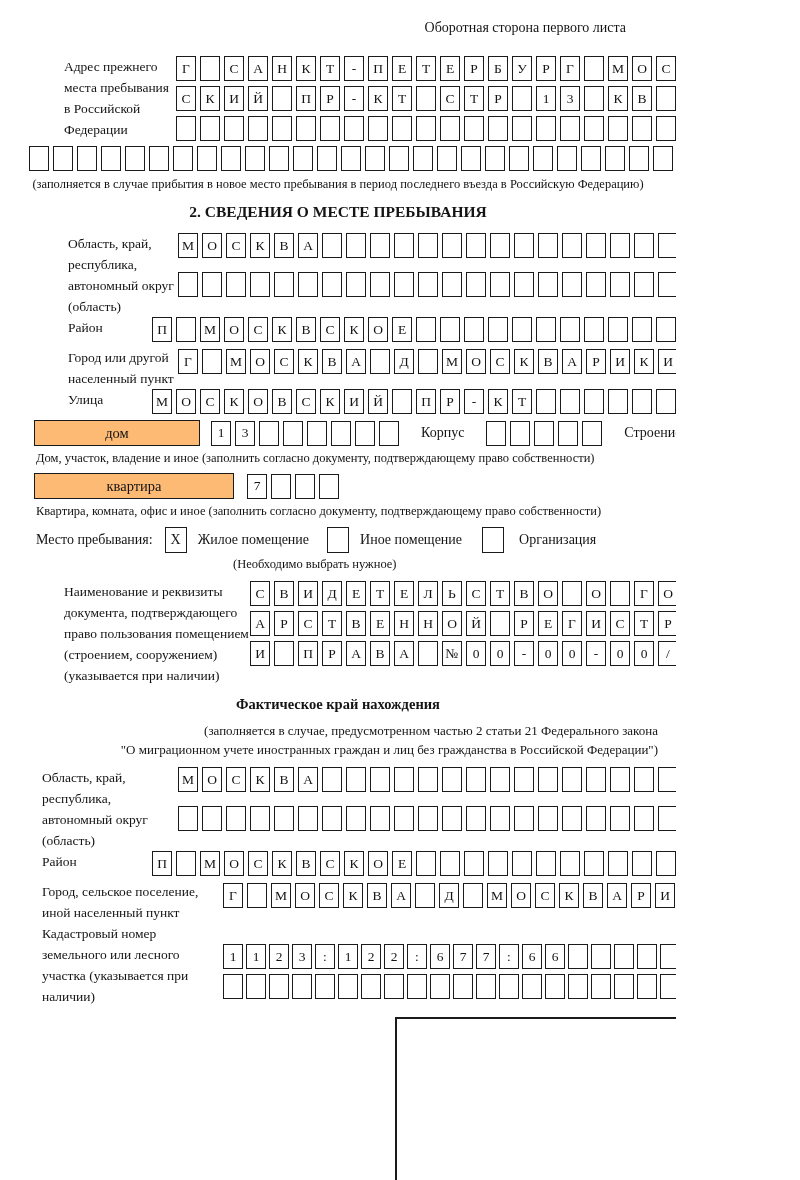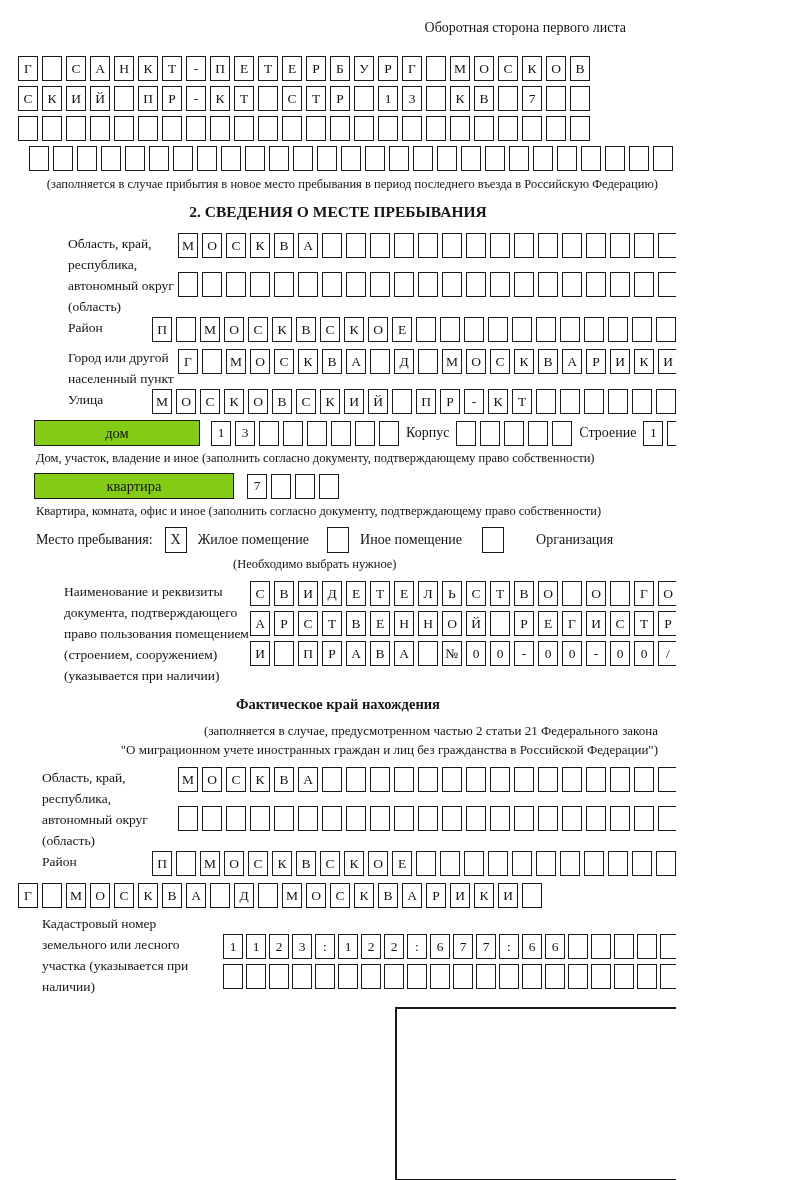--- a/index.html
+++ b/index.html
@@ -22,48 +22,49 @@
   .rows-col{display:flex;flex-direction:column;}
   .boxrow{display:flex;gap:4px;margin-bottom:5px;}
   .boxrow.tight{gap:3px;}
   .gap14{margin-bottom:14px;}
   .cell{
     width:20px;height:25px;box-sizing:border-box;border:1.6px solid #1b1b1b;
     display:flex;align-items:center;justify-content:center;
     font-size:13.5px;line-height:1;background:#fff;flex-shrink:0;
   }
   .caption{font-size:12.5px;line-height:17px;}
-  .center{text-align:center;} .mb8{margin-bottom:8px;text-align:right;}
+  .center{text-align:center;} .mb8{margin-bottom:8px;}
   .sec-title{font-size:15.5px;font-weight:bold;text-align:center;margin:10px 0 12px 0;}
   .sub-title{font-size:14.5px;font-weight:bold;text-align:center;margin:10px 0 8px 0;}
   .house-row{display:flex;align-items:center;margin:1px 0 4px 16px;gap:4px;font-size:14px;}
   .widebox{
     box-sizing:border-box;border:1.6px solid #1b1b1b;height:26px;
-    display:flex;align-items:center;justify-content:center;font-size:14.5px;background:#84cc16;flex-shrink:0;
+    display:flex;align-items:center;justify-content:center;font-size:14.5px;background:#fdba74;flex-shrink:0;
   }
   .box-dom{width:166px;margin-right:7px;}
   .box-kvartira{width:200px;margin-right:9px;}
-  .inline-label{margin:0 3px;white-space:nowrap;}
+  .inline-label{margin:0 18px;white-space:nowrap;}
   .cap-left{margin:2px 0 6px 18px;}
   .stay-row{display:flex;align-items:center;gap:12px;margin:7px 0 3px 18px;font-size:14px;}
   .stay-opt{display:flex;align-items:center;gap:11px;}
   .chk{width:22px;height:26px;font-size:14px;}
   .stay-cap{margin:0 0 8px 215px;}
   .doc-group{margin-top:4px;}
   .law-cap{font-size:13px;line-height:19px;text-align:right;margin:0 0 8px 0;}
   .stamp-box{width:362px;height:174px;box-sizing:border-box;border:2px solid #1b1b1b;margin:10px 0 8px 377px;background:#fff;}
 </style>
 </head>
 <body>
 
 <div class="page">
 
   <div class="hdr">Оборотная сторона первого листа</div>
 
   <div class="frow">
+    <div class="flabel lab-addr">Адрес прежнего места пребывания в Российской Федерации</div>
     <div class="rows-col">
       <div class="boxrow">
           <span class="cell">Г</span>
           <span class="cell"></span>
           <span class="cell">С</span>
           <span class="cell">А</span>
           <span class="cell">Н</span>
           <span class="cell">К</span>
           <span class="cell">Т</span>
           <span class="cell">-</span>
@@ -370,21 +371,21 @@
     <span class="stay-opt">
       <span class="cell chk">X</span>
       <span>Жилое помещение</span>
     </span>
     <span class="stay-opt" style="margin-left:6px;text-align:center;">
       <span class="cell chk"></span>
       <span>Иное помещение</span>
     </span>
     <span class="stay-opt" style="margin-left:8px;">
       <span class="cell chk"></span>
-      <span style="margin-left:21px;">Организация</span>
+      <span style="margin-left:4px;">Организация</span>
     </span>
   </div>
   <div class="caption stay-cap">(Необходимо выбрать нужное)</div>
 
   <div class="frow doc-group">
     <div class="flabel lab-232">Наименование и реквизиты документа, подтверждающего право пользования помещением (строением, сооружением) (указывается при наличии)</div>
     <div class="rows-col">
       <div class="boxrow">
           <span class="cell">С</span>
           <span class="cell">В</span>
@@ -546,20 +547,21 @@
         <span class="cell"></span>
         <span class="cell"></span>
         <span class="cell"></span>
         <span class="cell"></span>
         <span class="cell"></span>
         <span class="cell"></span>
       </div>
   </div>
 
   <div class="frow">
+    <div class="flabel lab3-205">Город, сельское поселение, иной населенный пункт</div>
     <div class="boxrow" style="margin-top:2px;">
         <span class="cell">Г</span>
         <span class="cell"></span>
         <span class="cell">М</span>
         <span class="cell">О</span>
         <span class="cell">С</span>
         <span class="cell">К</span>
         <span class="cell">В</span>
         <span class="cell">А</span>
         <span class="cell"></span>

